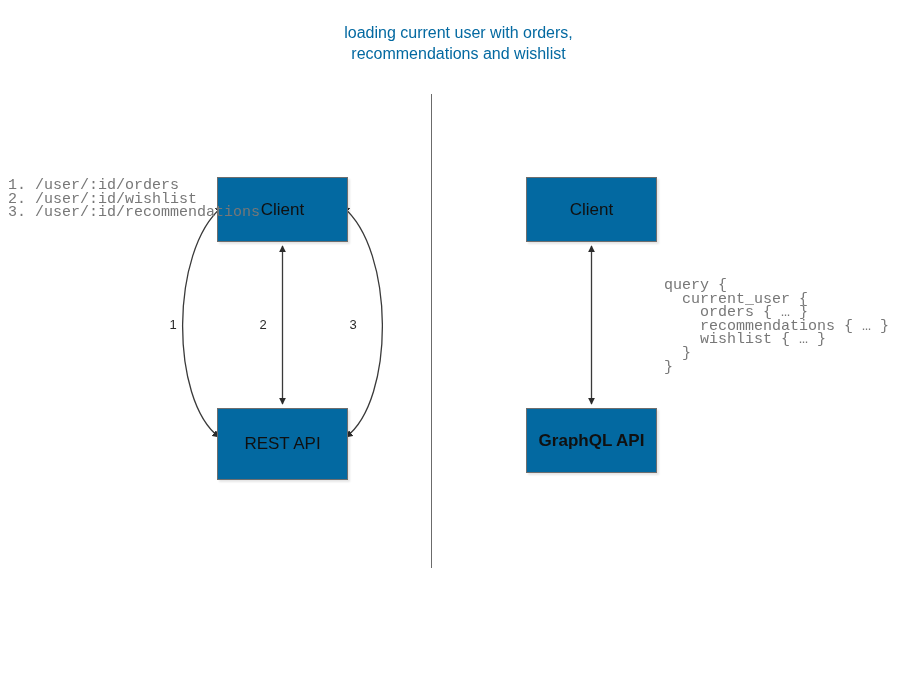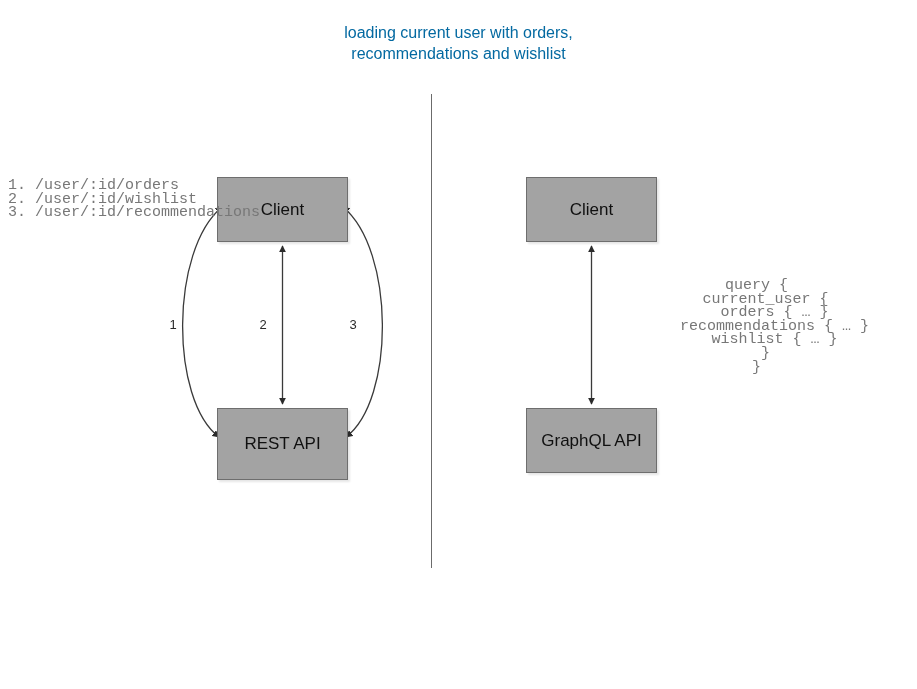--- a/index.html
+++ b/index.html
@@ -35,34 +35,34 @@
   .divider {
     position: absolute;
     left: 431px;
     top: 94px;
     width: 1px;
     height: 474px;
     background: #6b6b6b;
   }
   .node {
     position: absolute;
-    background: #a3a3a3;
+    background: #0369a1;
     border: 1.4px solid #6e6e6e;
     box-sizing: border-box;
     box-shadow: 1.5px 1.5px 2px rgba(0,0,0,0.10);
     display: flex;
     align-items: center;
     justify-content: center;
     font-size: 17px;
     color: #101010;
   }
   #node-client-rest  { left: 217px; top: 177px; width: 131px; height: 65px; }
   #node-rest-api     { left: 217px; top: 408px; width: 131px; height: 72px; }
   #node-client-gql   { left: 526px; top: 177px; width: 131px; height: 65px; }
-  #node-graphql-api  { left: 526px; top: 408px; width: 131px; height: 65px; }
+  #node-graphql-api  { left: 526px; top: 408px; width: 131px; height: 65px; font-weight: bold; }
 
   .edge-label {
     position: absolute;
     font-size: 13px;
     color: #2a2a2a;
     text-align: center;
     width: 20px;
   }
   #edge-label-1 { left: 163px; top: 317px; }
   #edge-label-2 { left: 253px; top: 317px; }
@@ -70,21 +70,21 @@
 
   .code {
     position: absolute;
     font-family: "Liberation Mono", "DejaVu Sans Mono", monospace;
     font-size: 15px;
     line-height: 13.6px;
     color: #777777;
     white-space: pre;
   }
   #rest-endpoints { left: 8px; top: 179px; }
-  #graphql-query  { left: 644px; top: 279px; text-align: center; }
+  #graphql-query  { left: 664px; top: 279px; }
 </style>
 </head>
 <body>
 
 <svg id="canvas" viewBox="0 0 917 689" xmlns="http://www.w3.org/2000/svg">
   <defs>
     <marker id="arrowEnd" viewBox="0 0 10 10" refX="9" refY="5" markerWidth="5.5" markerHeight="5.5" orient="auto-start-reverse">
       <path d="M 0 0 L 10 5 L 0 10 z" fill="#2b2b2b"></path>
     </marker>
     <marker id="arrowStart" viewBox="0 0 10 10" refX="9" refY="5" markerWidth="5.5" markerHeight="5.5" orient="auto-start-reverse">

